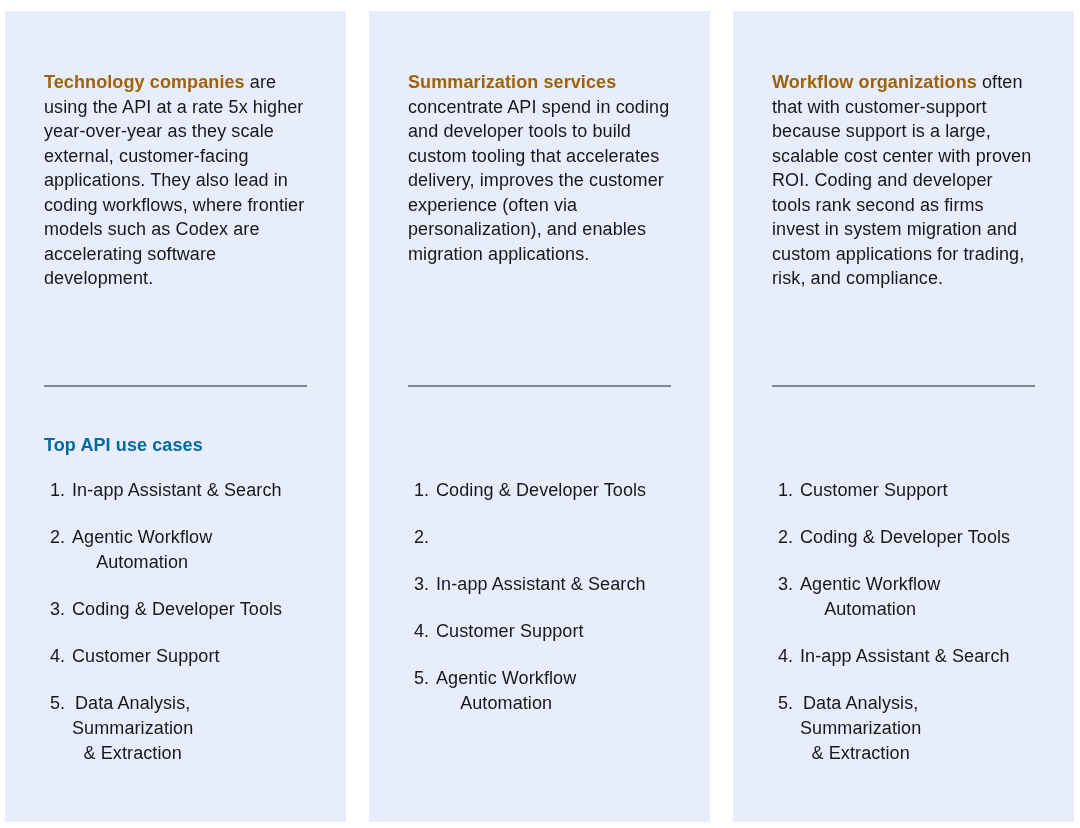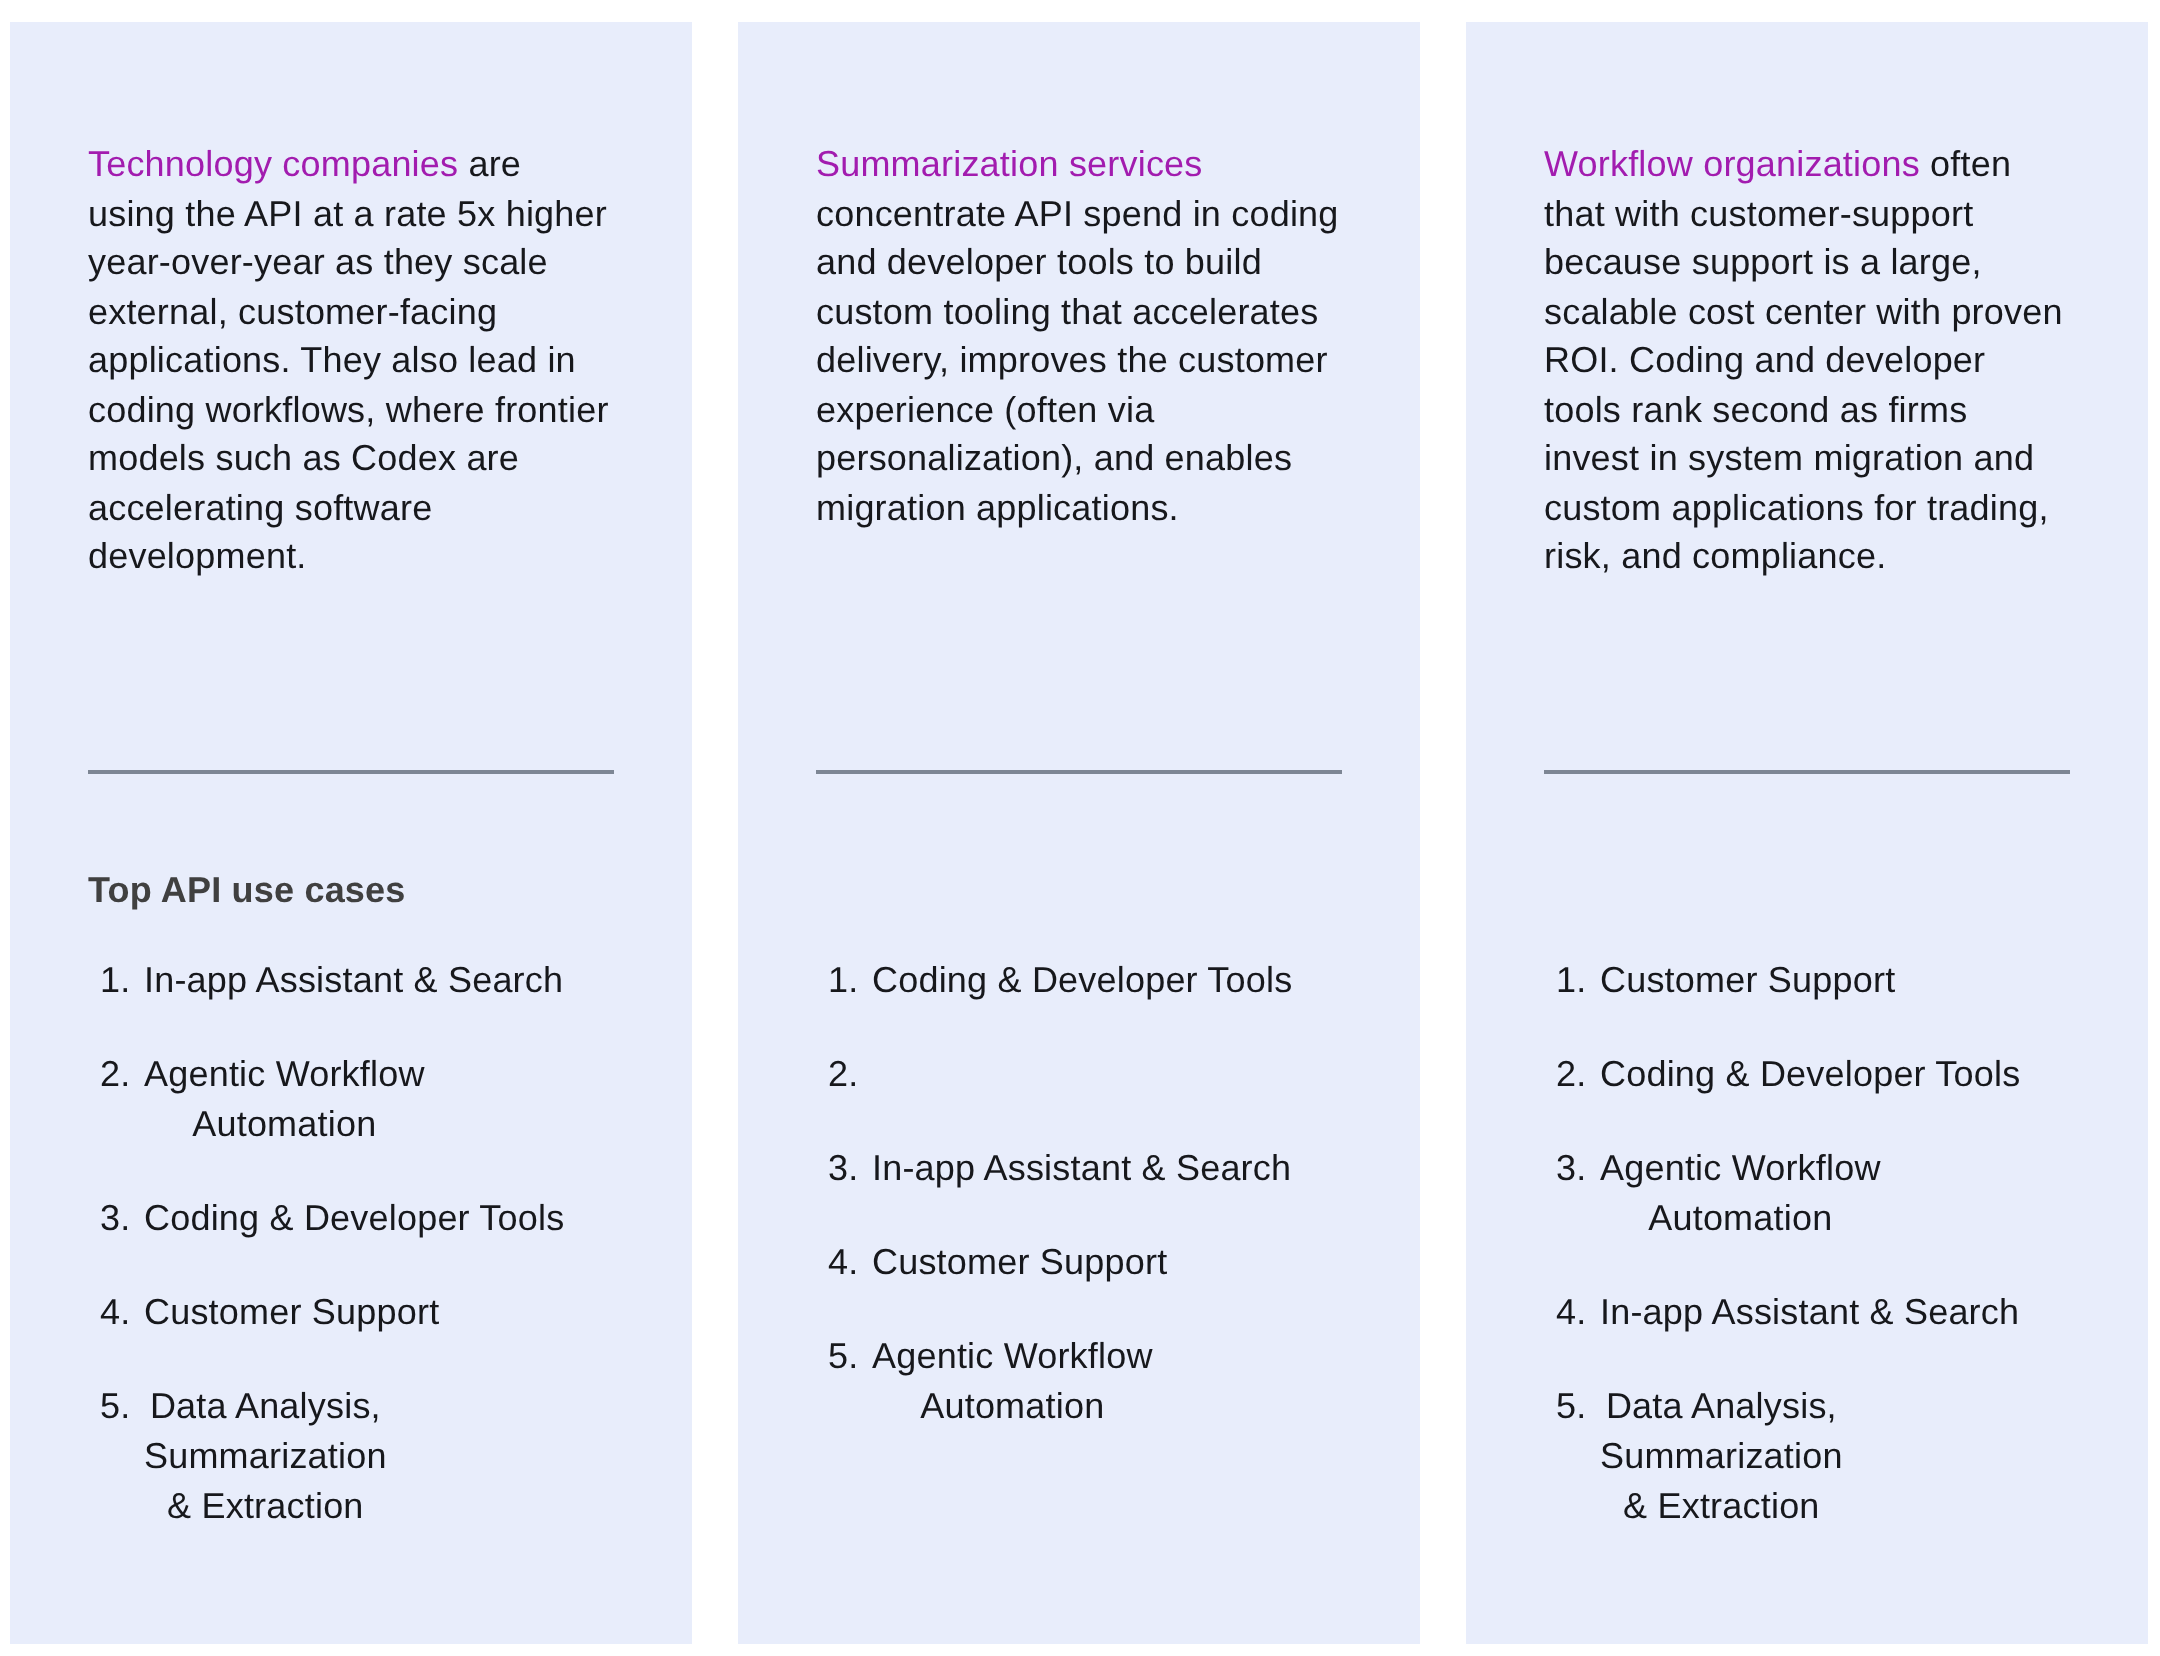--- a/index.html
+++ b/index.html
@@ -25,36 +25,36 @@
     padding: 59px 39px 0 39px;
     flex-shrink: 0;
   }
   .lead {
     margin: 0;
     height: 315px;
     font-size: 18px;
     line-height: 24.5px;
     letter-spacing: 0.1px;
   }
-  .lead strong { font-weight: 400; color: #a21caf; }
+  .lead strong { font-weight: 700; color: #a16207; }
   .divider {
     display: block;
     width: 100%;
     height: 2px;
     background: #7d8694;
     border: none;
     margin: 0;
   }
   .list-heading {
     margin: 46px 0 0 0;
     height: 25px;
     font-size: 18px;
     line-height: 25px;
     font-weight: 700;
-    color: #404040;
+    color: #0369a1;
     letter-spacing: 0.1px;
   }
   .use-cases {
     list-style: none;
     margin: 20px 0 0 0;
     padding: 0;
     font-size: 18px;
     line-height: 25px;
     letter-spacing: 0.1px;
   }

